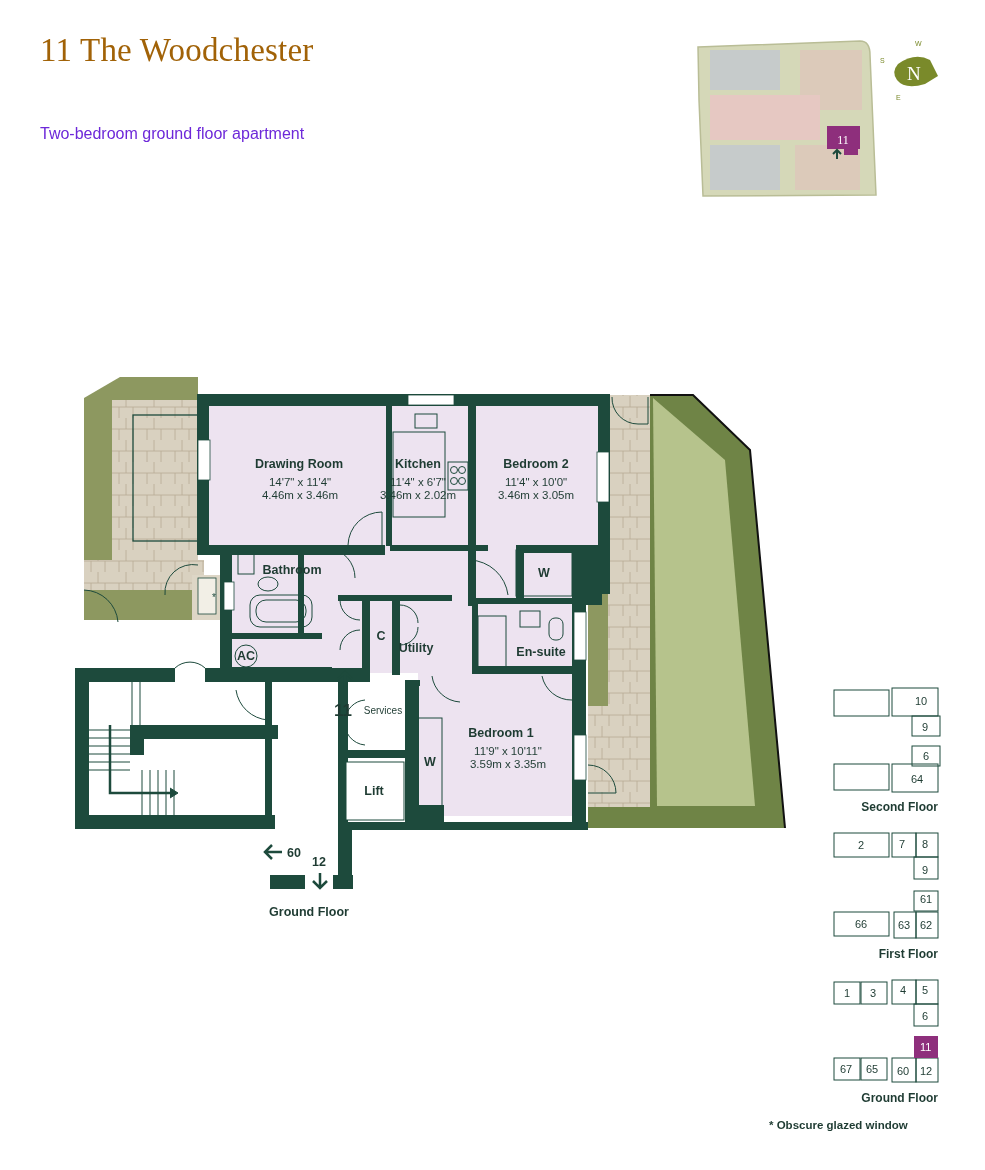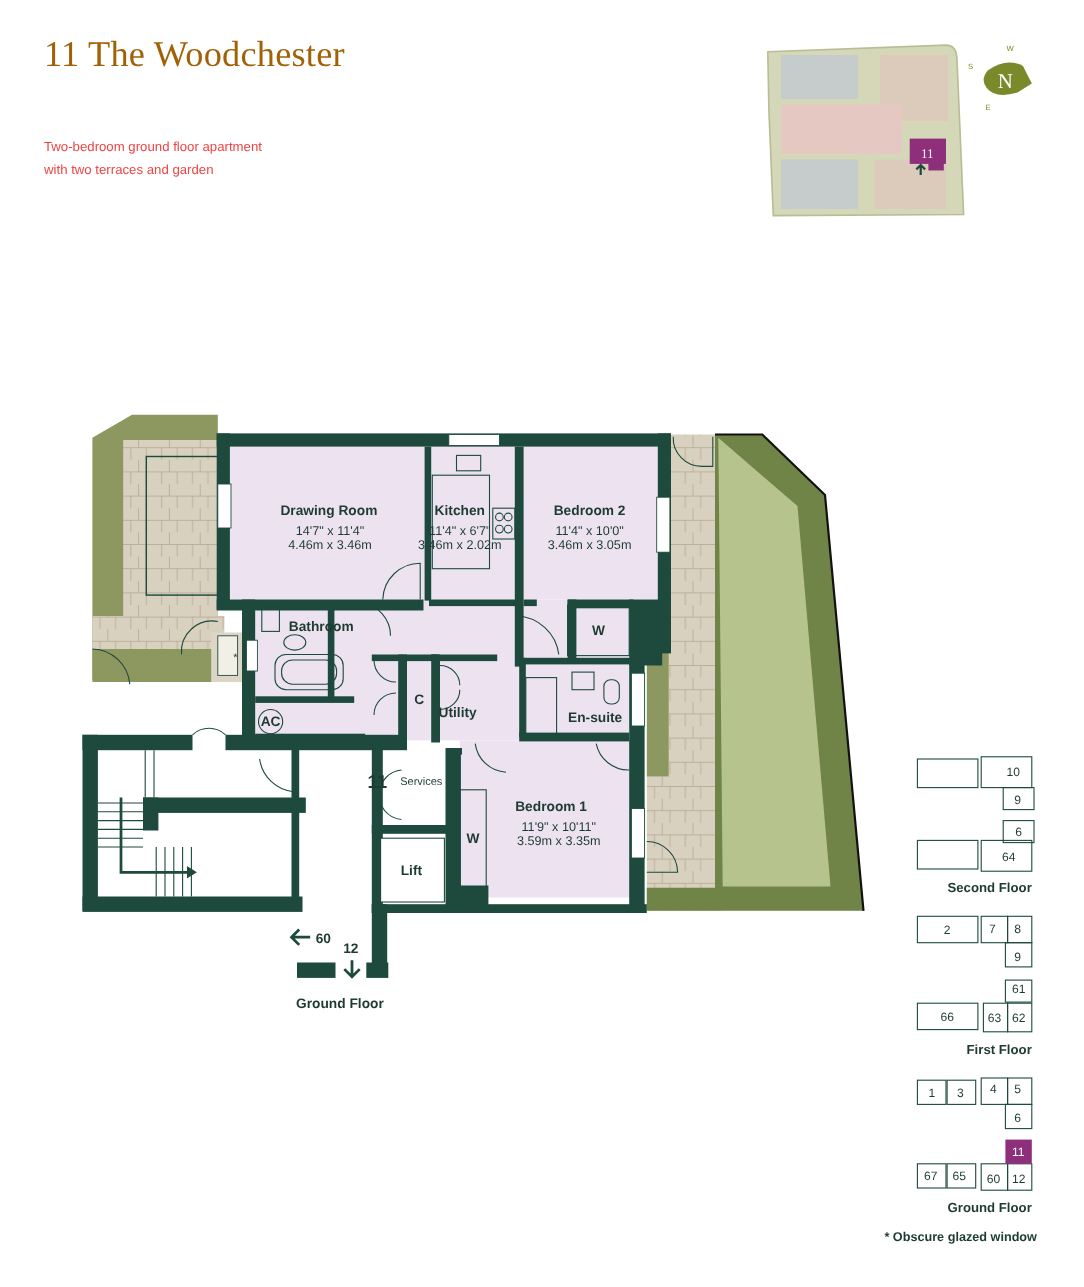--- a/index.html
+++ b/index.html
@@ -1,33 +1,32 @@
 <!DOCTYPE html>
 <html><head>
 <meta charset="utf-8">
 <style>
   html, body { margin:0; padding:0; background:#ffffff; }
   body { width:985px; height:1170px; position:relative; overflow:hidden; font-family:"Liberation Sans", sans-serif; }
   .title { position:absolute; left:40px; top:32px; font-family:"Liberation Serif", serif; font-size:33px; color:#a16207; letter-spacing:0.2px; }
-  .subtitle { position:absolute; left:40px; top:123px; font-size:12px; line-height:21px; color:#ef4444; width:360px; }
+  .subtitle { position:absolute; left:40px; top:123px; font-size:16px; line-height:21px; color:#6d28d9; width:360px; }
   .subtitle span { display:block; }
   svg.plan { position:absolute; left:0; top:0; }
   .lbl { font-family:"Liberation Sans", sans-serif; fill:#1e3b32; }
   .room { font-weight:bold; font-size:12.5px; }
   .dim { font-size:11.5px; }
   .key-label { font-family:"Liberation Sans", sans-serif; font-weight:bold; font-size:12px; fill:#1e3b32; }
-  .footnote { position:absolute; left:804px; top:1119px; font-size:11.5px; font-weight:bold; color:#1e3b32; }
+  .footnote { position:absolute; left:769px; top:1119px; font-size:11.5px; font-weight:bold; color:#1e3b32; }
 </style>
 </head>
 <body>
 
 <div class="title">11 The Woodchester</div>
 <div class="subtitle">
   <span>Two-bedroom ground floor apartment</span>
-  <span>with two terraces and garden</span>
 </div>
 
 <svg class="plan" width="985" height="1170" viewBox="0 0 985 1170" xmlns="http://www.w3.org/2000/svg">
   <defs>
     <pattern id="paving" width="28" height="22" patternUnits="userSpaceOnUse">
       <rect width="28" height="22" fill="#d9d1c0"></rect>
       <path d="M0 11 H28 M14 0 V11 M7 11 V22 M21 11 V22" stroke="#b8ab94" stroke-width="0.8" fill="none"></path>
     </pattern>
   </defs>
 

